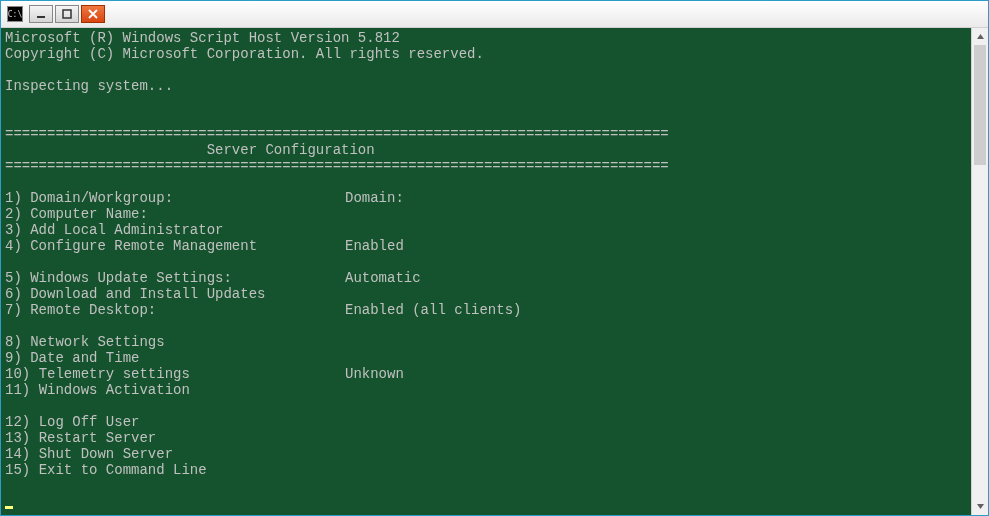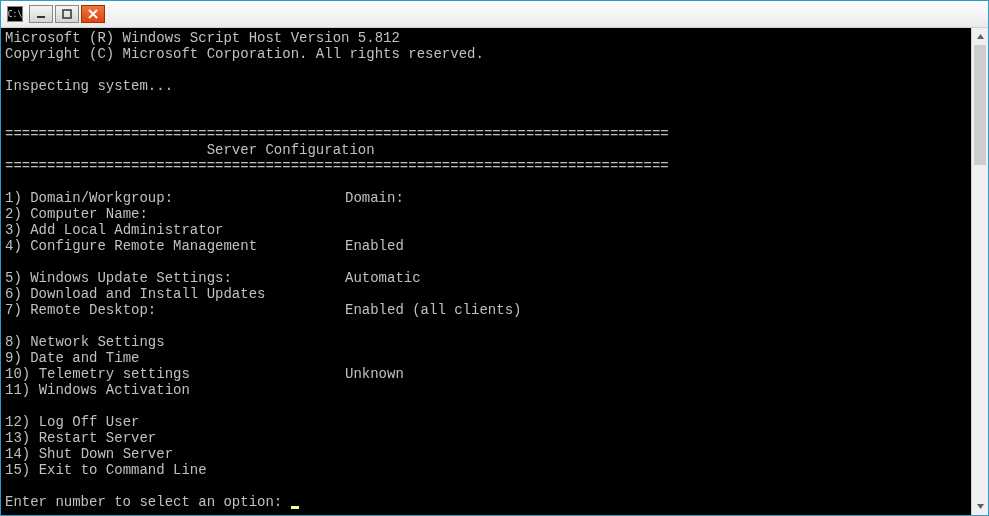--- a/index.html
+++ b/index.html
@@ -73,21 +73,21 @@
     }
     .win-btn svg { display: block; }
     .client-area {
       flex: 1;
       display: flex;
       background: #0000c4;
       position: relative;
     }
     .console {
       flex: 1;
-      background: #000000;
+      background: #14532d;
       color: #c0c0c0;
       font-family: 'Consolas', 'Courier New', monospace;
       font-size: 14px;
       line-height: 16px;
       padding: 2px 4px;
       white-space: pre;
       overflow: hidden;
     }
     .scrollbar {
       width: 17px;
@@ -166,21 +166,21 @@
 
 
 <span>===============================================================================</span>
 <span>                        Server Configuration</span>
 <span>===============================================================================</span>
 
 <span class="menu-row"><span class="menu-label"><span>1)</span> <span>Domain/Workgroup:</span></span><span>Domain:</span></span><span class="menu-row"><span class="menu-label"><span>2)</span> <span>Computer Name:</span></span><span></span></span><span class="menu-row"><span class="menu-label"><span>3)</span> <span>Add Local Administrator</span></span><span></span></span><span class="menu-row"><span class="menu-label"><span>4)</span> <span>Configure Remote Management</span></span><span>Enabled</span></span>
 <span class="menu-row"><span class="menu-label"><span>5)</span> <span>Windows Update Settings:</span></span><span>Automatic</span></span><span class="menu-row"><span class="menu-label"><span>6)</span> <span>Download and Install Updates</span></span><span></span></span><span class="menu-row"><span class="menu-label"><span>7)</span> <span>Remote Desktop:</span></span><span>Enabled (all clients)</span></span>
 <span class="menu-row"><span class="menu-label"><span>8)</span> <span>Network Settings</span></span><span></span></span><span class="menu-row"><span class="menu-label"><span>9)</span> <span>Date and Time</span></span><span></span></span><span class="menu-row"><span class="menu-label"><span>10)</span> <span>Telemetry settings</span></span><span>Unknown</span></span><span class="menu-row"><span class="menu-label"><span>11)</span> <span>Windows Activation</span></span><span></span></span>
 <span class="menu-row"><span class="menu-label"><span>12)</span> <span>Log Off User</span></span><span></span></span><span class="menu-row"><span class="menu-label"><span>13)</span> <span>Restart Server</span></span><span></span></span><span class="menu-row"><span class="menu-label"><span>14)</span> <span>Shut Down Server</span></span><span></span></span><span class="menu-row"><span class="menu-label"><span>15)</span> <span>Exit to Command Line</span></span><span></span></span>
-<span>Enter number to select an option: </span><span class="cursor"></span></div>
+<span class="cursor"></span></div>
     <div class="scrollbar">
       <div class="scroll-btn">
         <svg width="9" height="9" viewBox="0 0 9 9">
             <path d="M4.5 2 L8 7 L1 7 Z" fill="#606060"></path>
           </svg>
       </div>
       <div class="scroll-track">
         <div class="scroll-thumb"></div>
       </div>
       <div class="scroll-btn">

